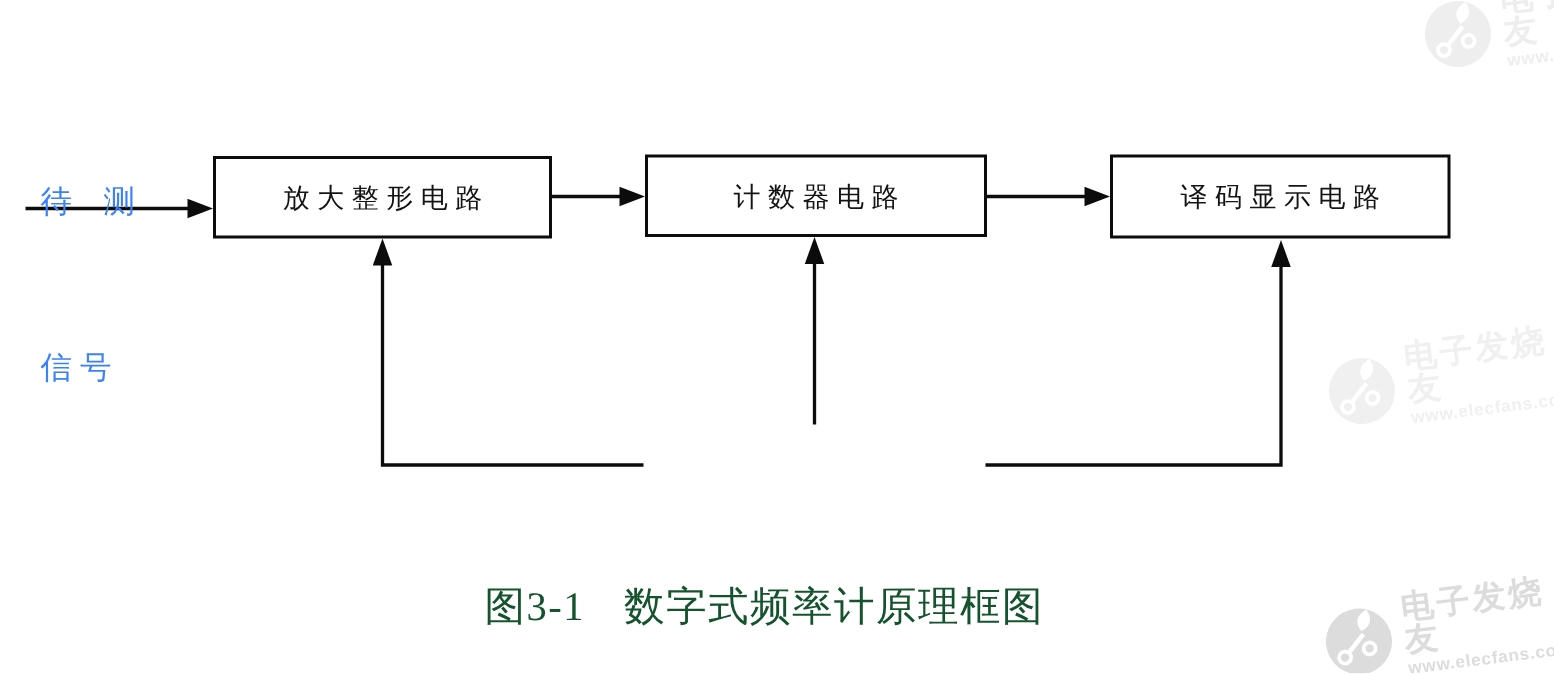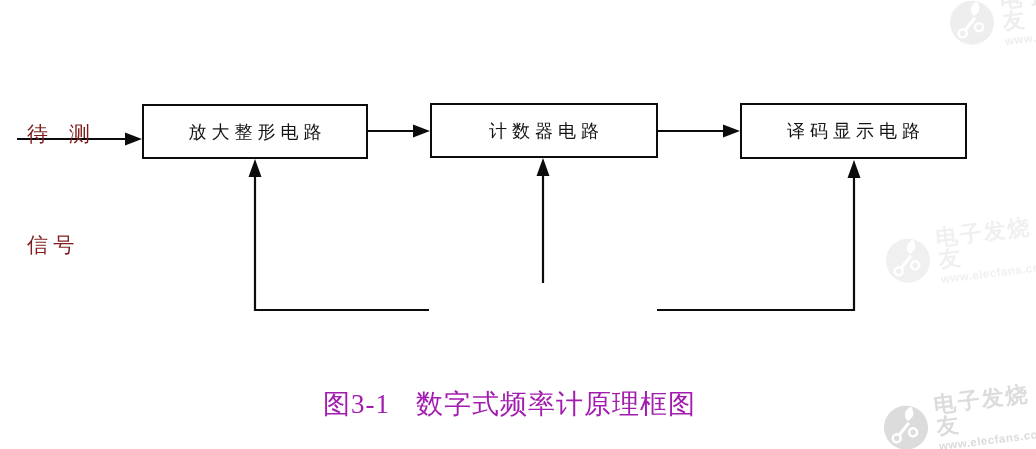--- a/index.html
+++ b/index.html
@@ -41,30 +41,30 @@
   .block-counter { left: 430px; top: 103px; width: 228px; height: 55px; }
   .block-decoder { left: 740px; top: 103px; width: 227px; height: 56px; }
   .block-gate    { left: 429px; top: 283px; width: 229px; height: 54px; }
 
   .input-label {
     position: absolute;
     left: 27px;
     top: 42px;
     font-size: 21px;
     line-height: 37px;
-    color: #7f1d1d;
+    color: #3b82f6;
     white-space: pre;
   }
 
   .caption {
     position: absolute;
     left: 323px;
     top: 386px;
     font-size: 27px;
-    color: #a21caf;
+    color: #14532d;
     white-space: nowrap;
     letter-spacing: 1px;
   }
   .caption .fig-number { margin-right: 26px; }
 
   
   .wm {
     position: absolute;
     display: flex;
     align-items: center;

